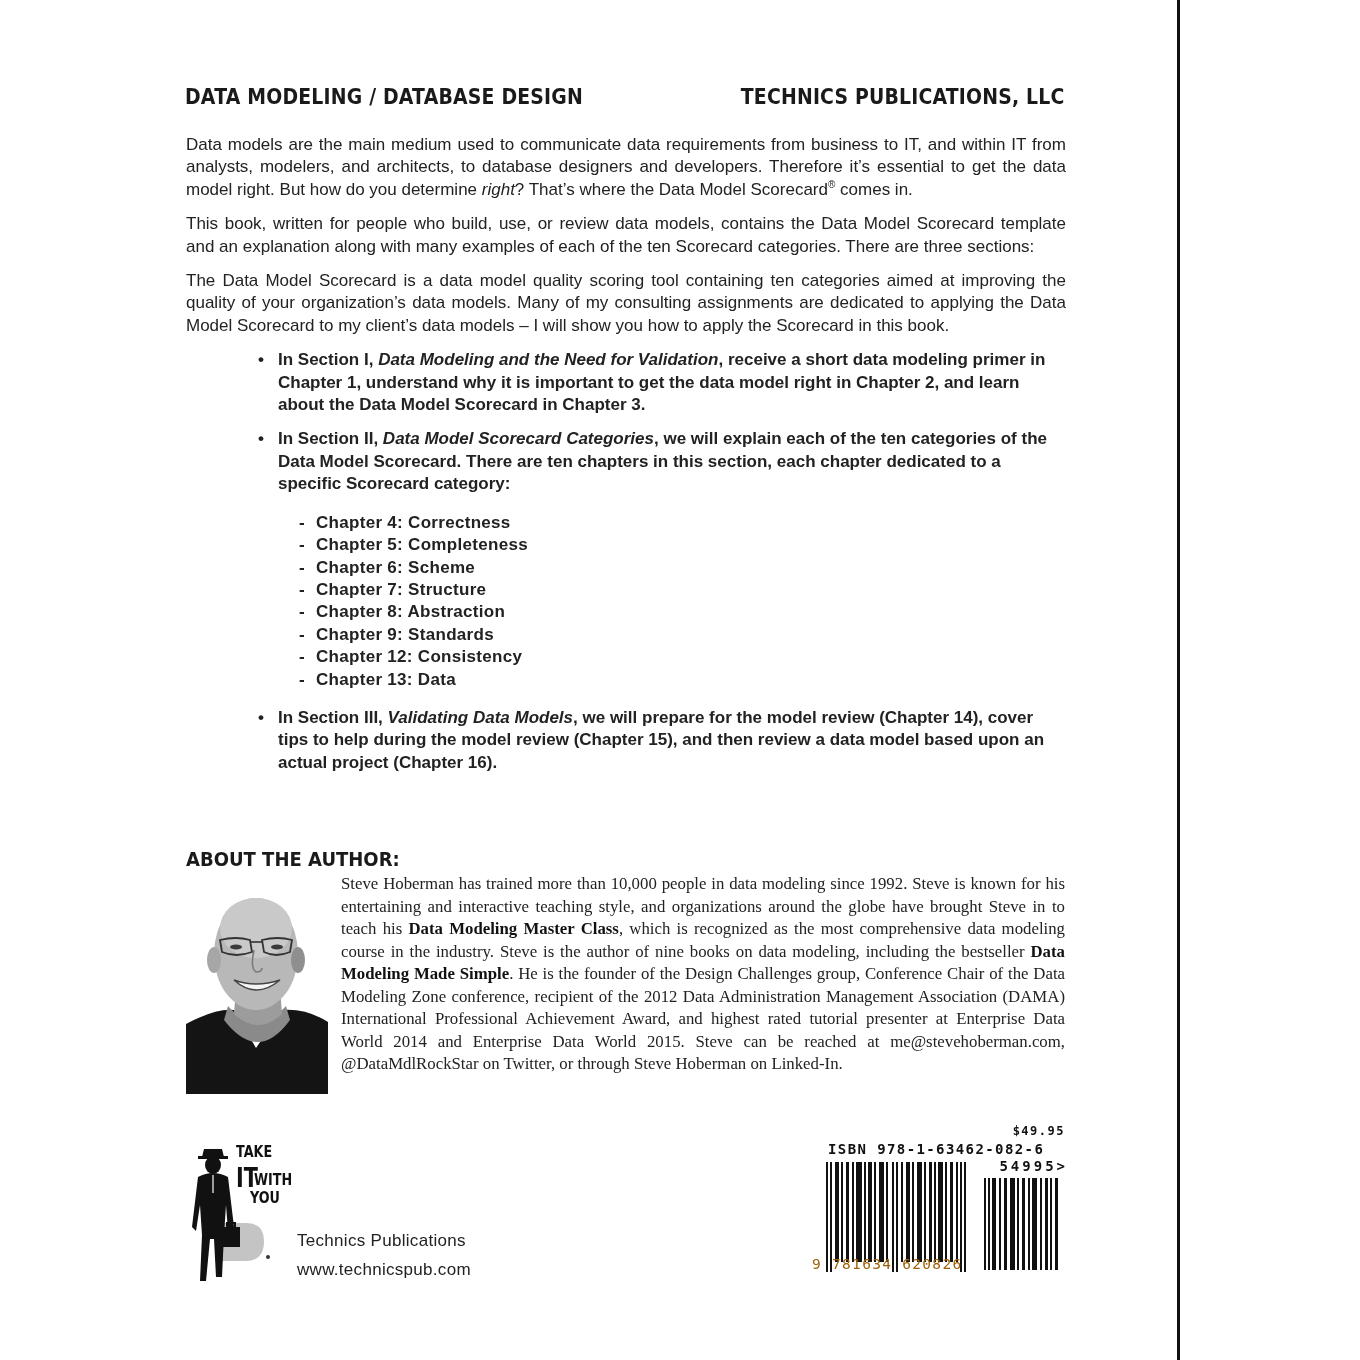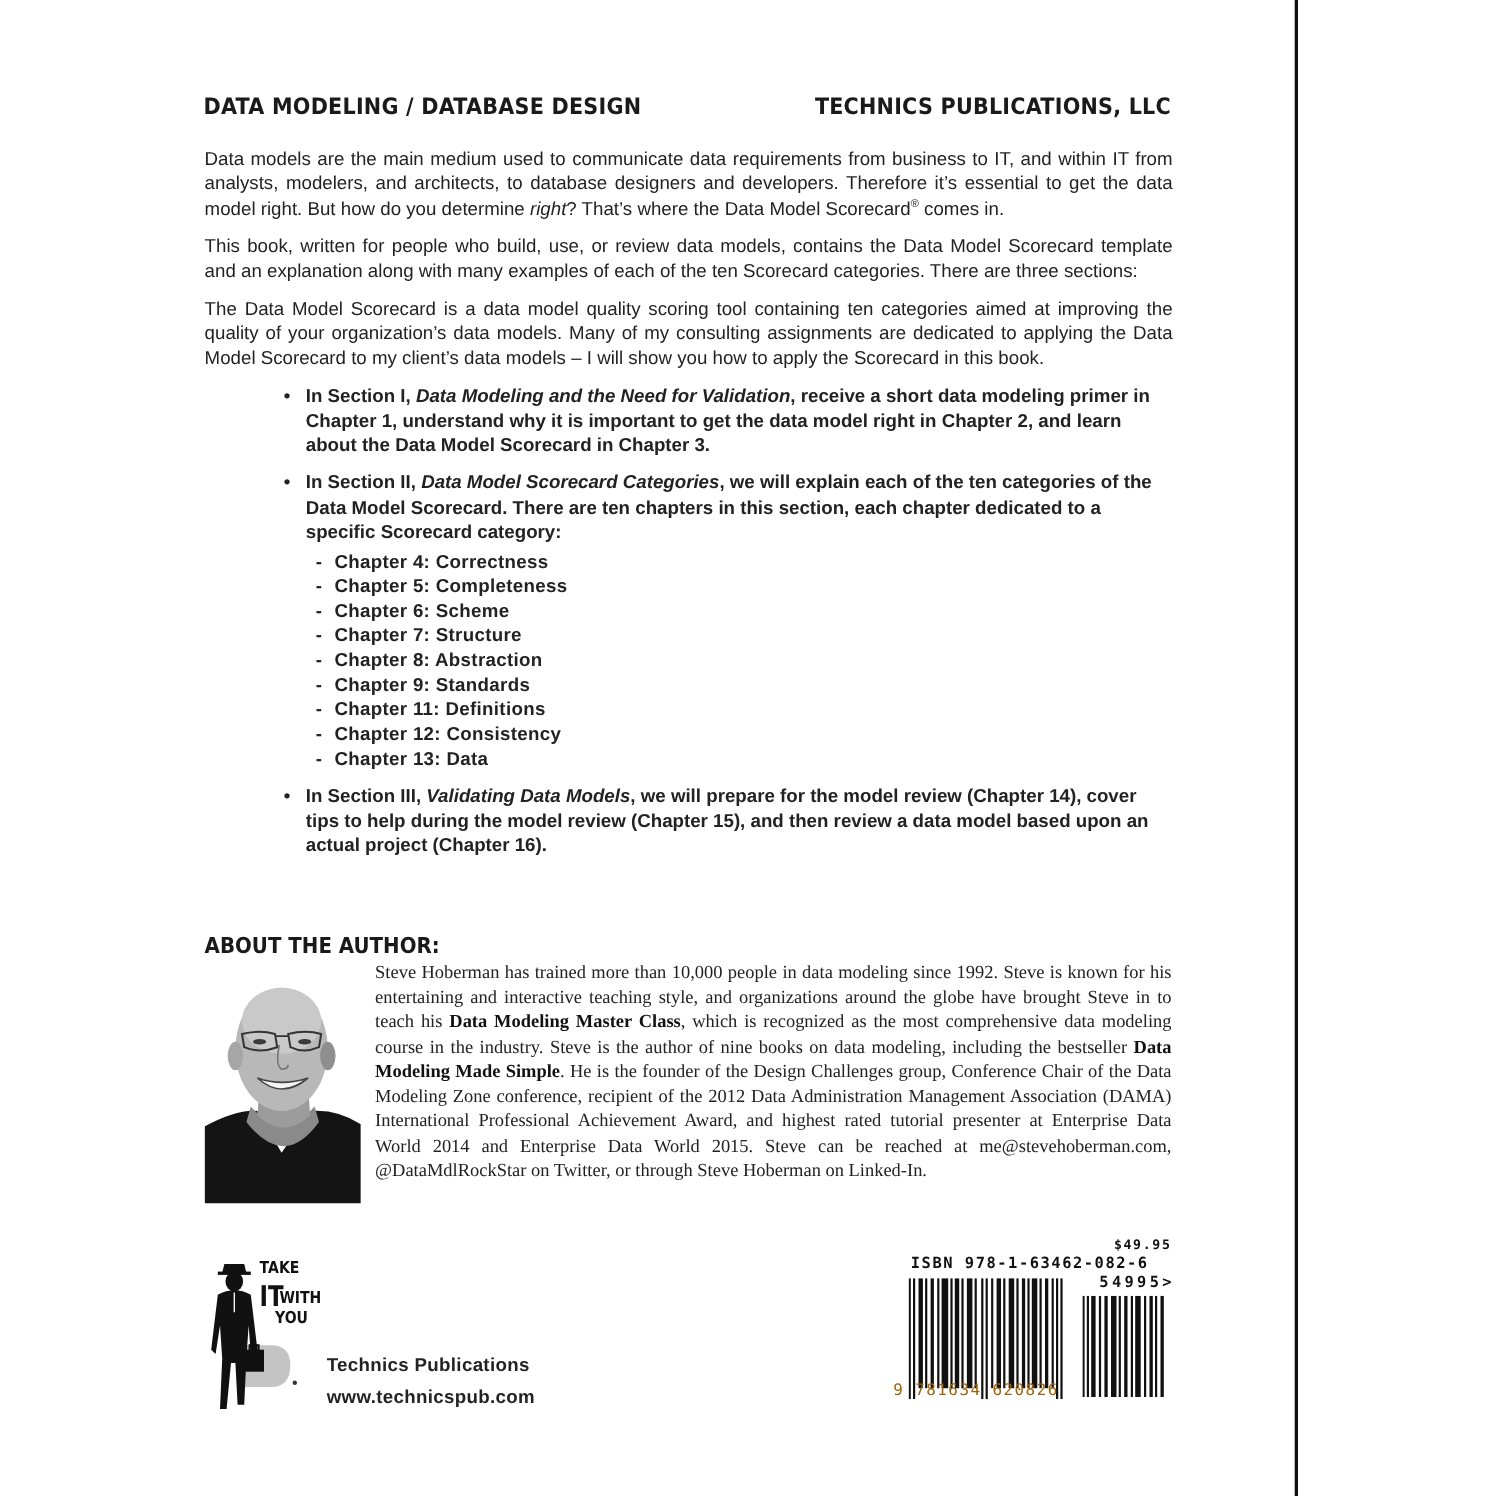--- a/index.html
+++ b/index.html
@@ -25,21 +25,21 @@
   }
   .body-text p { margin: 0 0 12px 0; text-align: justify; }
   .body-text p.last-line-left { text-align-last: left; }
   .body-text i { font-style: italic; }
   .body-text sup { font-size: 10px; line-height: 0; vertical-align: 7px; }
   ul.sections { list-style: none; margin: 0; padding: 0 0 0 72px; font-weight: bold; }
   ul.sections > li { position: relative; padding-left: 20px; margin-bottom: 12px; }
   ul.sections > li::before {
     content: "\2022"; position: absolute; left: 0; top: 0; font-size: 17px;
   }
-  .chapter-list { margin: 4px; padding: 0; list-style: none; }
+  .chapter-list { margin: 16px; padding: 0; list-style: none; }
   .chapter-list li { padding-left: 22px; position: relative; letter-spacing: 0.3px; }
   .chapter-list li::before { content: "-"; position: absolute; left: 5px; }
 
   .about-title {
     position: absolute; left: 186px; top: 847px;
     font-weight: bold; font-size: 20px; color: #1a1a1a;
     font-family: "DejaVu Sans", sans-serif;
     transform: scaleX(0.9); transform-origin: left top;
   }
   .author-photo {
@@ -49,21 +49,21 @@
     position: absolute; left: 341px; top: 873px; width: 724px;
     font-size: 16.8px; line-height: 22.5px; color: #222; text-align: justify; text-align-last: left; font-family: Liberation Serif, serif;
   }
   .author-bio b { font-weight: bold; color: #111; }
 
   .logo { position: absolute; left: 188px; top: 1135px; width: 140px; height: 150px; }
   .publisher {
     position: absolute; left: 297px; top: 1226px; font-size: 17px; line-height: 29px; color: #222;
     letter-spacing: 0.3px;
   }
-  .publisher div { white-space: nowrap; font-weight: bold; }
+  .publisher div { white-space: nowrap; }
 
   .barcode-block { position: absolute; left: 812px; top: 1122px; width: 260px; height: 160px; }
   .price, .isbn, .addon {
     position: absolute; font-family: "DejaVu Sans Mono", "Liberation Mono", monospace;
     font-weight: bold; color: #111; white-space: nowrap;
   }
   .price { right: 7px; top: 2px; font-size: 12px; letter-spacing: 1.5px; }
   .isbn { left: 16px; top: 19px; font-size: 14px; letter-spacing: 1.4px; }
   .addon { right: 4px; top: 36px; font-size: 14px; letter-spacing: 3px; }
   .ean-digits {
@@ -92,21 +92,20 @@
     </li>
     <li>
       <span>In Section II, </span><i>Data Model Scorecard Categories</i><span>, we will explain each of the ten categories of the Data Model Scorecard. There are ten chapters in this section, each chapter dedicated to a specific Scorecard category:</span>
       <ul class="chapter-list">
         <li>Chapter 4: Correctness</li>
         <li>Chapter 5: Completeness</li>
         <li>Chapter 6: Scheme</li>
         <li>Chapter 7: Structure</li>
         <li>Chapter 8: Abstraction</li>
         <li>Chapter 9: Standards</li>
-        <li>Chapter 11: Definitions</li>
         <li>Chapter 12: Consistency</li>
         <li>Chapter 13: Data</li>
       </ul>
     </li>
     <li>
       <span>In Section III, </span><i>Validating Data Models</i><span>, we will prepare for the model review (Chapter 14), cover tips to help during the model review (Chapter 15), and then review a data model based upon an actual project (Chapter 16).</span>
     </li>
   </ul>
 </div>
 

